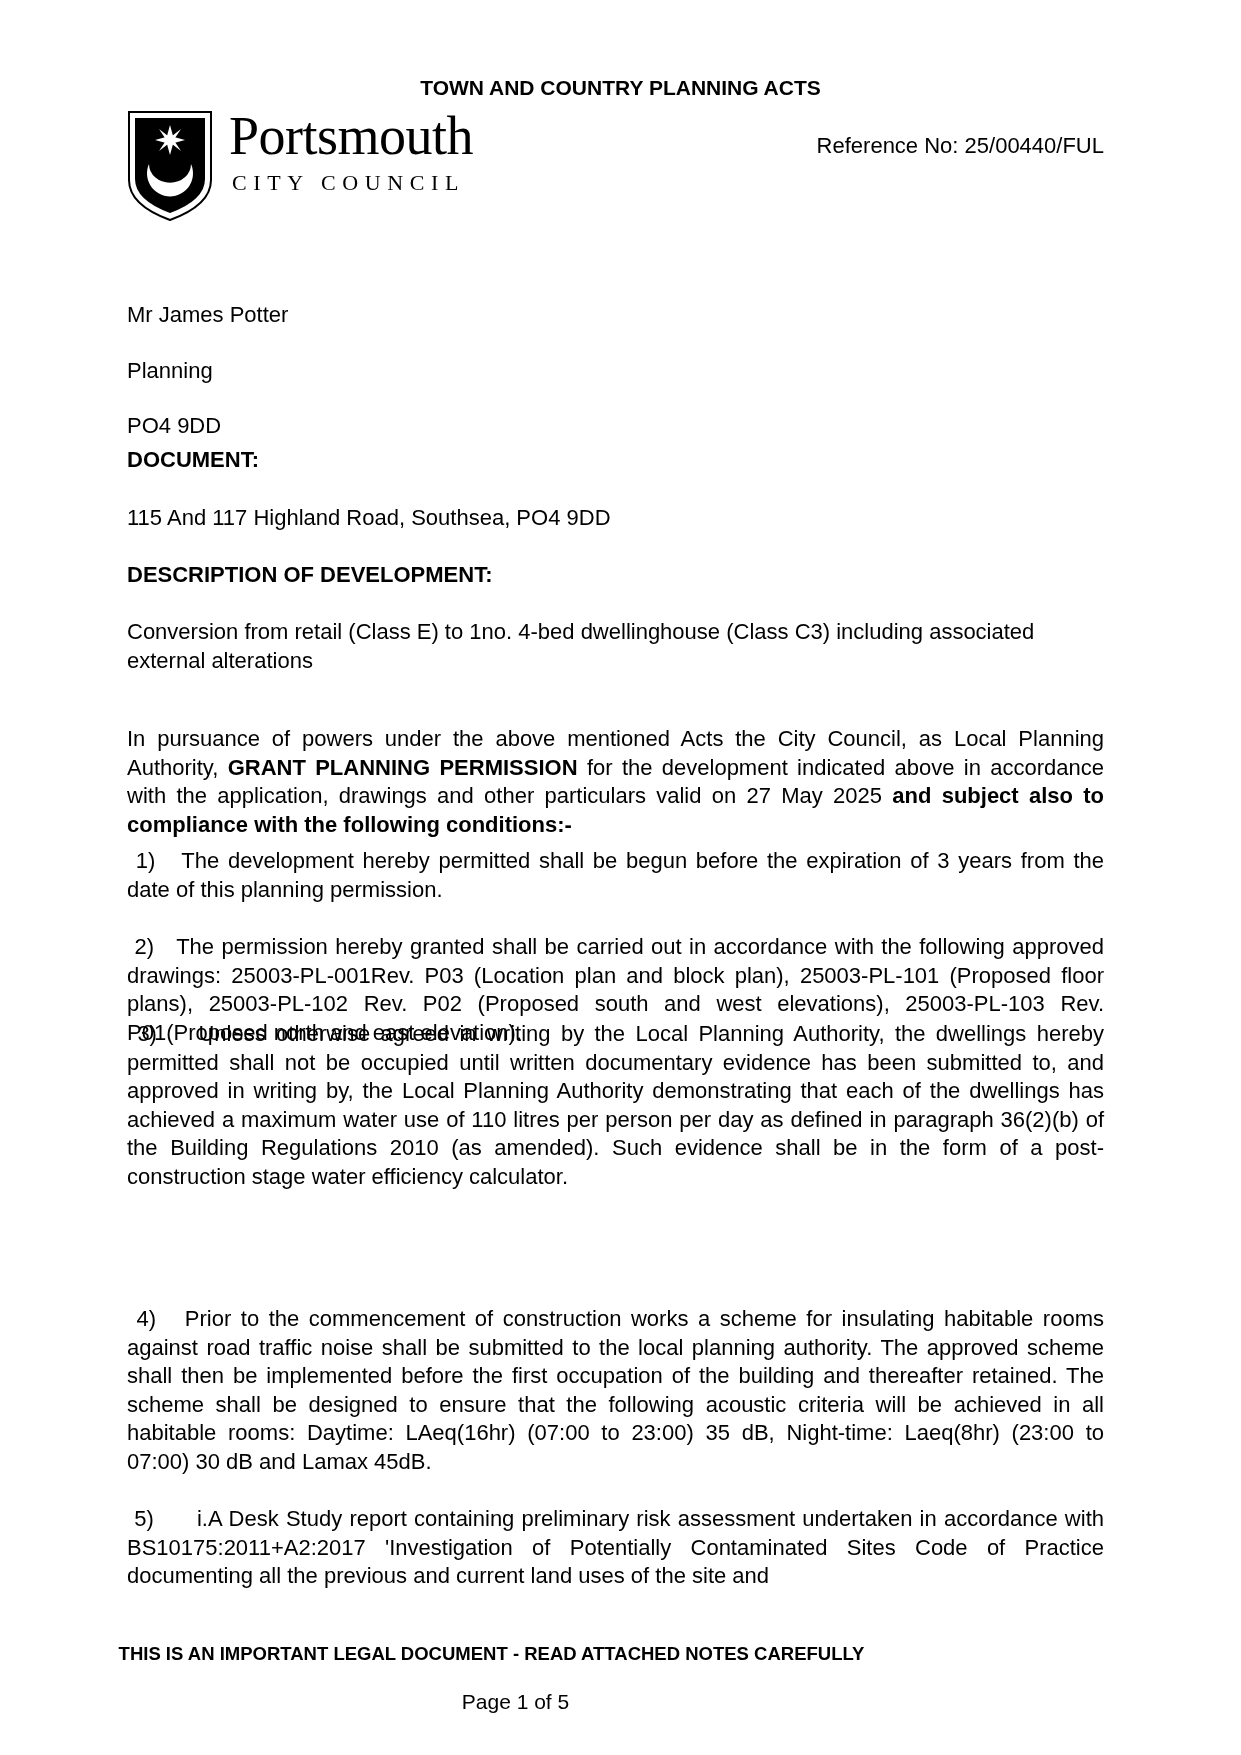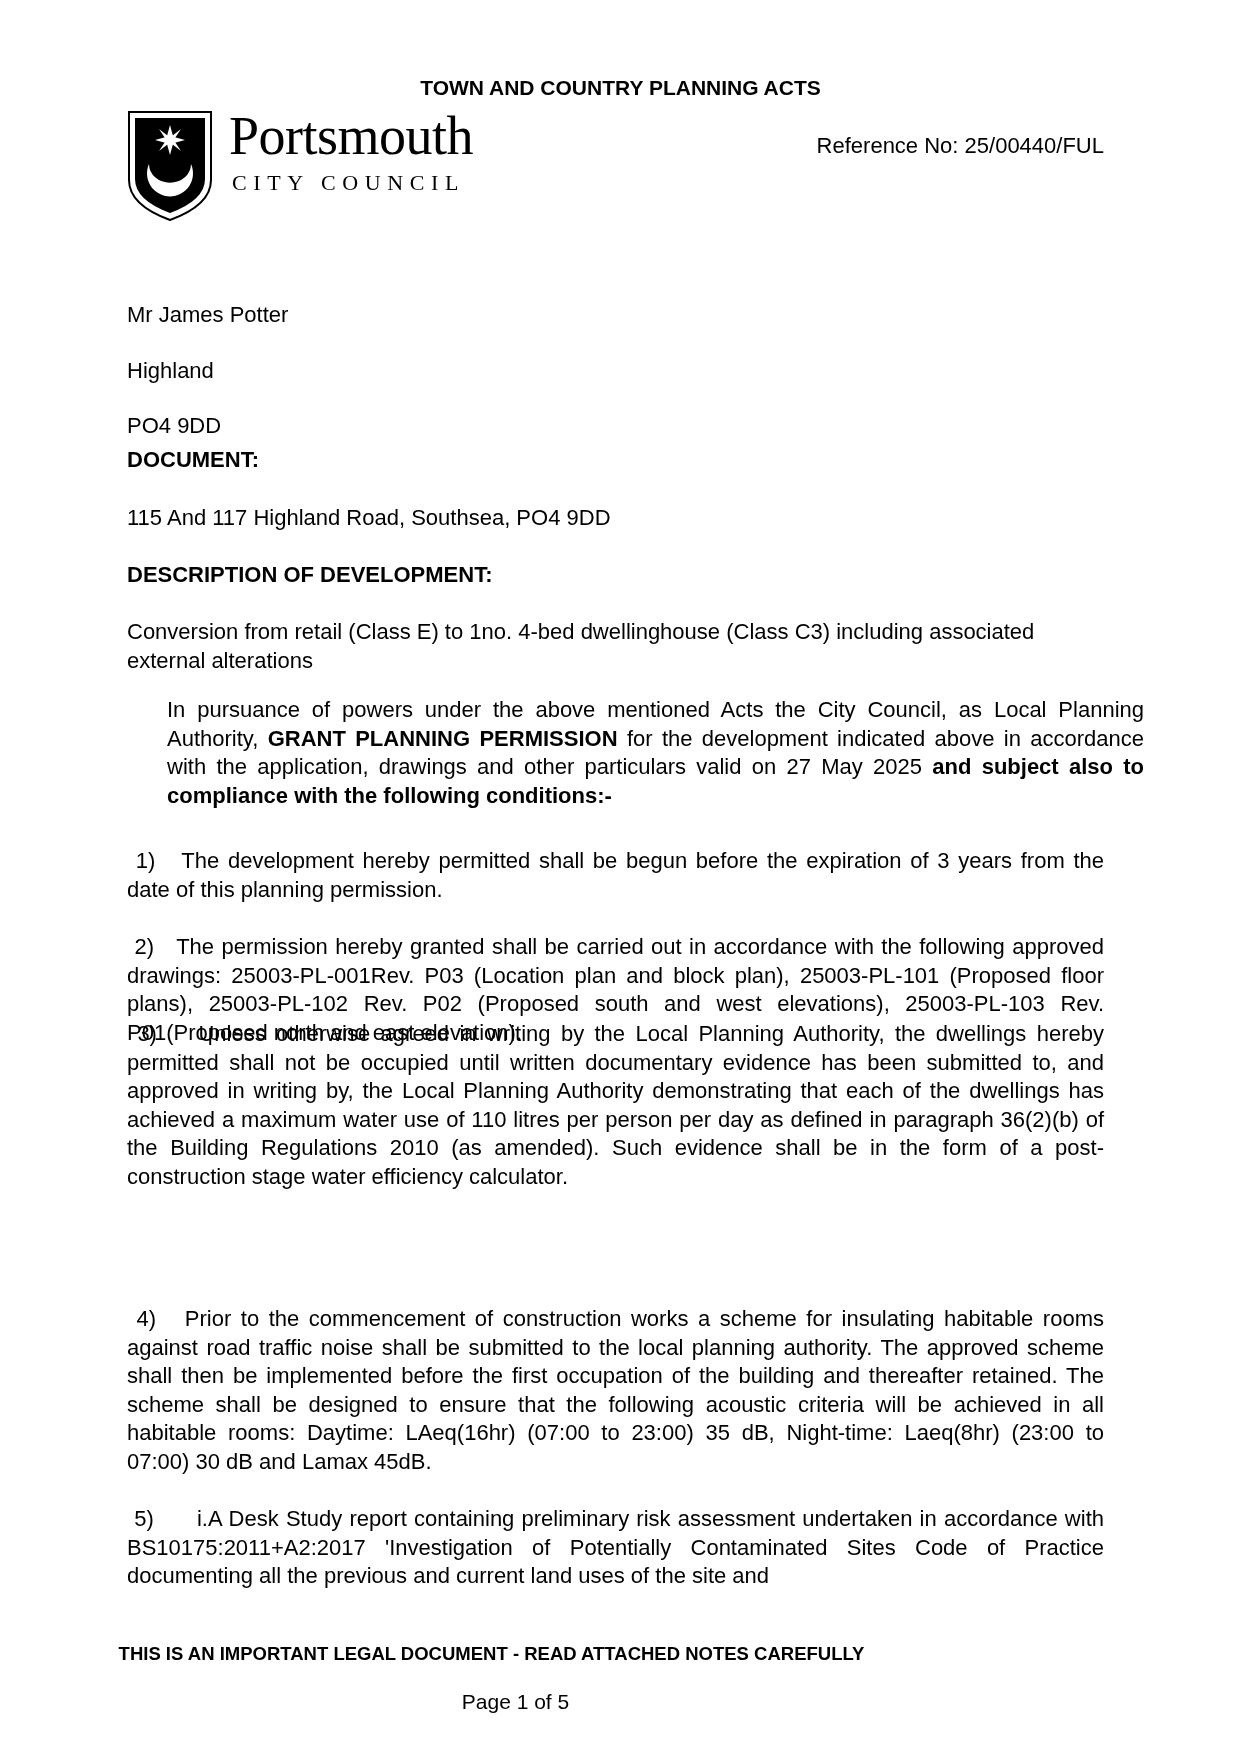--- a/index.html
+++ b/index.html
@@ -44,31 +44,31 @@
     <path d="M22 54 A23 23 0 1 0 64 54 A19 17 0 1 1 22 54 Z" fill="#fff"></path>
   </svg>
   <div class="logo-name">Portsmouth</div>
   <div class="logo-sub">CITY COUNCIL</div>
 </div>
 
 <div class="abs ref">Reference No: 25/00440/FUL</div>
 
 <div class="abs text addr" style="top:274px;">
   <div>Mr James Potter</div>
-  <div>Highland</div>
+  <div>Planning</div>
   <div>PO4 9DD</div>
 </div>
 
 <div class="abs text bold" style="top:446px;">DOCUMENT:</div>
 <div class="abs text" style="top:504px;">115 And 117 Highland Road, Southsea, PO4 9DD</div>
 
 <div class="abs text bold" style="top:561px;">DESCRIPTION OF DEVELOPMENT:</div>
 <div class="abs text" style="top:618px; width:920px;">Conversion from retail (Class E) to 1no. 4-bed dwellinghouse (Class C3) including associated external alterations</div>
 
-<div class="abs text just" style="top:696px;margin-left:40px;">
+<div class="abs text just" style="top:725px;">
   <span>In pursuance of powers under the above mentioned Acts the City Council, as Local Planning Authority, </span><span class="bold">GRANT PLANNING PERMISSION</span><span> for the development indicated above in accordance with the application, drawings and other particulars valid on 27 May 2025 </span><span class="bold">and subject also to compliance with the following conditions:-</span>
 </div>
 
 <div class="abs text just" style="top:847px;">
   &nbsp;<span>1)</span>&nbsp;&nbsp;&nbsp;<span>The development hereby permitted shall be begun before the expiration of 3 years from the date of this planning permission.</span>
 </div>
 
 <div class="abs text just" style="top:933px;">
   &nbsp;<span>2)</span>&nbsp;&nbsp;&nbsp;<span>The permission hereby granted shall be carried out in accordance with the following approved drawings: 25003-PL-001Rev. P03 (Location plan and block plan), 25003-PL-101 (Proposed floor plans), 25003-PL-102 Rev. P02 (Proposed south and west elevations), 25003-PL-103 Rev. P01(Proposed north and east elevation).</span>
 </div>

